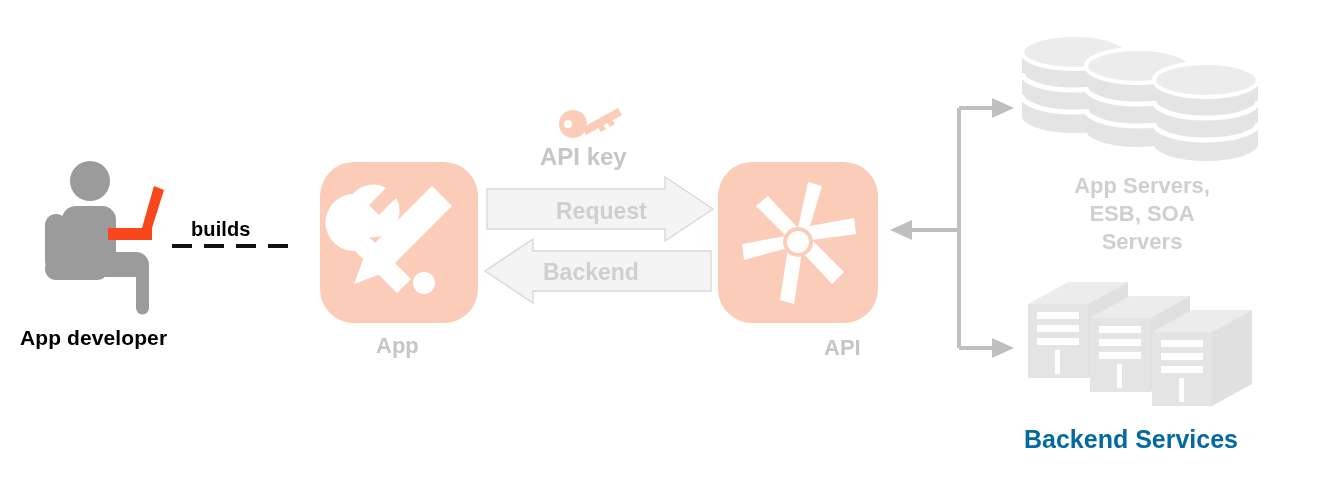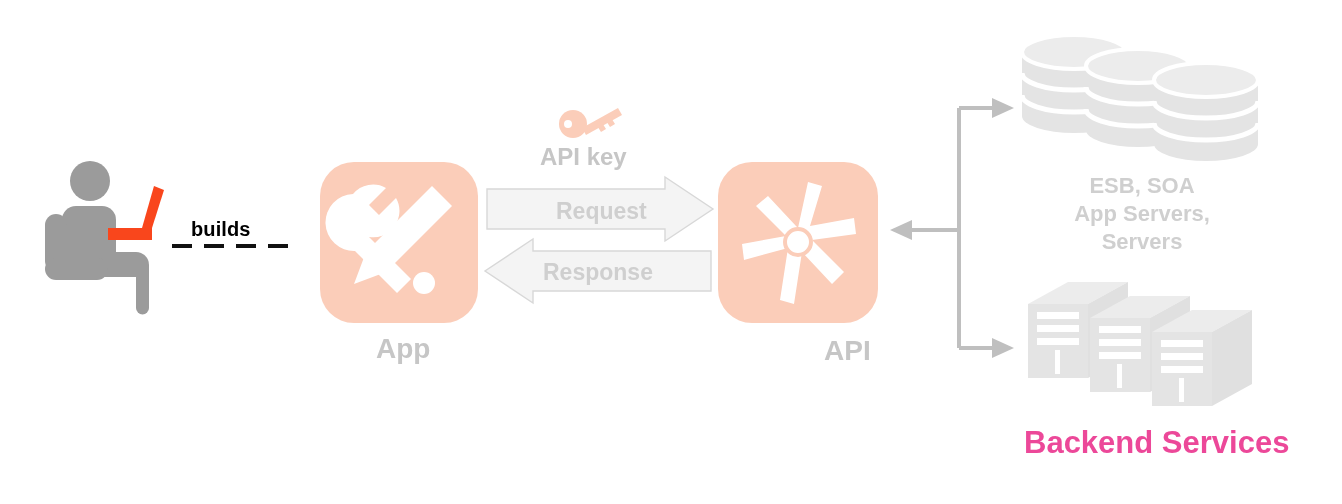--- a/index.html
+++ b/index.html
@@ -25,33 +25,33 @@
   .lbl-dark {
     color: #000000;
     font-weight: bold;
     font-size: 21px;
     letter-spacing: 0.1px;
     white-space: nowrap;
   }
   .lbl-gray {
     color: #c6c6c6;
     font-weight: bold;
-    font-size: 28px;
+    font-size: 22px;
     white-space: nowrap;
   }
   .lbl-gray-lite {
     color: #cfcfcf;
     font-weight: bold;
     font-size: 21px;
     white-space: nowrap;
   }
   .lbl-backend {
-    color: #ec4899;
-    font-weight: bold;
-    font-size: 31px;
+    color: #0369a1;
+    font-weight: bold;
+    font-size: 25px;
     white-space: nowrap;
   }
   .lbl-stack {
     color: #cfcfcf;
     font-weight: bold;
     font-size: 22px;
     line-height: 28px;
     text-align: center;
     white-space: nowrap;
   }
@@ -83,20 +83,21 @@
       <path d="M14 54 a11 11 0 0 1 11 11 v36 a11 11 0 0 1 -22 0 v-36 a11 11 0 0 1 11 -11 z" fill="#9b9b9b"></path>
 
       <path d="M14 98 h41 a11 11 0 0 1 0 22 h-41 a11 11 0 0 1 0 -22 z" fill="#9b9b9b"></path>
 
       <path d="M66 68 h44 v12 h-44 z" fill="#f9461c"></path>
 
       <path d="M100 68 l12 -42 l10 4 l-12 38 z" fill="#f9461c"></path>
     </svg>
   </div>
 
+  <div class="abs lbl-dark" style="left:20px; top:326px;">App developer</div>
 
   <div class="abs lbl-dark" style="left:191px; top:218px; font-size:20px;">builds</div>
 
   <div class="abs" style="left:170px; top:241px; width:132px; height:10px;">
     <svg width="132" height="10" viewBox="0 0 132 10">
       <line x1="2" y1="5" x2="130" y2="5" stroke="#111111" stroke-width="4" stroke-dasharray="20 12"></line>
     </svg>
   </div>
 
   <div class="abs tile" style="left:320px; top:162px; width:158px; height:161px;">
@@ -142,21 +143,21 @@
       <path d="M1 13 H179 V1 L227 33 L179 65 V53 H1 Z" fill="#f4f4f4" stroke="#d8d8d8" stroke-width="1.4"></path>
     </svg>
   </div>
   <div class="abs lbl-gray-lite" style="left:556px; top:198px; font-size:23px;">Request</div>
 
   <div class="abs" style="left:484px; top:238px; width:228px; height:66px;">
     <svg width="228" height="66" viewBox="0 0 228 66">
       <path d="M227 13 H49 V1 L1 33 L49 65 V53 H227 Z" fill="#f4f4f4" stroke="#d8d8d8" stroke-width="1.4"></path>
     </svg>
   </div>
-  <div class="abs lbl-gray-lite" style="left:543px; top:259px; font-size:23px;">Response</div>
+  <div class="abs lbl-gray-lite" style="left:543px; top:259px; font-size:23px;">Backend</div>
 
   <div class="abs tile" style="left:718px; top:162px; width:160px; height:161px;">
     <div class="abs" style="left:16px; top:14px; width:128px; height:132px;">
       <svg width="128" height="132" viewBox="0 0 128 132">
         <g fill="#ffffff">
 
           <path d="M64 52
                    L74 6  L88 10  L76 50
                    L120 42 L122 58 L78 64
                    L110 96 L98 108 L68 76
@@ -207,22 +208,22 @@
           <ellipse cx="52" cy="16" rx="52" ry="17" fill="none" stroke="#ffffff" stroke-width="4"></ellipse>
         </g>
       </defs>
       <use href="#cyl" x="0" y="0"></use>
       <use href="#cyl" x="64" y="14"></use>
       <use href="#cyl" x="132" y="28"></use>
     </svg>
   </div>
 
   <div class="abs lbl-stack" style="left:1013px; top:172px; width:258px;">
+    <div>App Servers,</div>
     <div>ESB, SOA</div>
-    <div>App Servers,</div>
     <div>Servers</div>
   </div>
 
   <div class="abs" style="left:1028px; top:282px; width:236px; height:118px;">
     <svg width="236" height="118" viewBox="0 0 236 118">
       <defs>
         <g id="srv">
 
           <path d="M0 22 L40 0 L100 0 L60 22 Z" fill="#ececec"></path>
 

